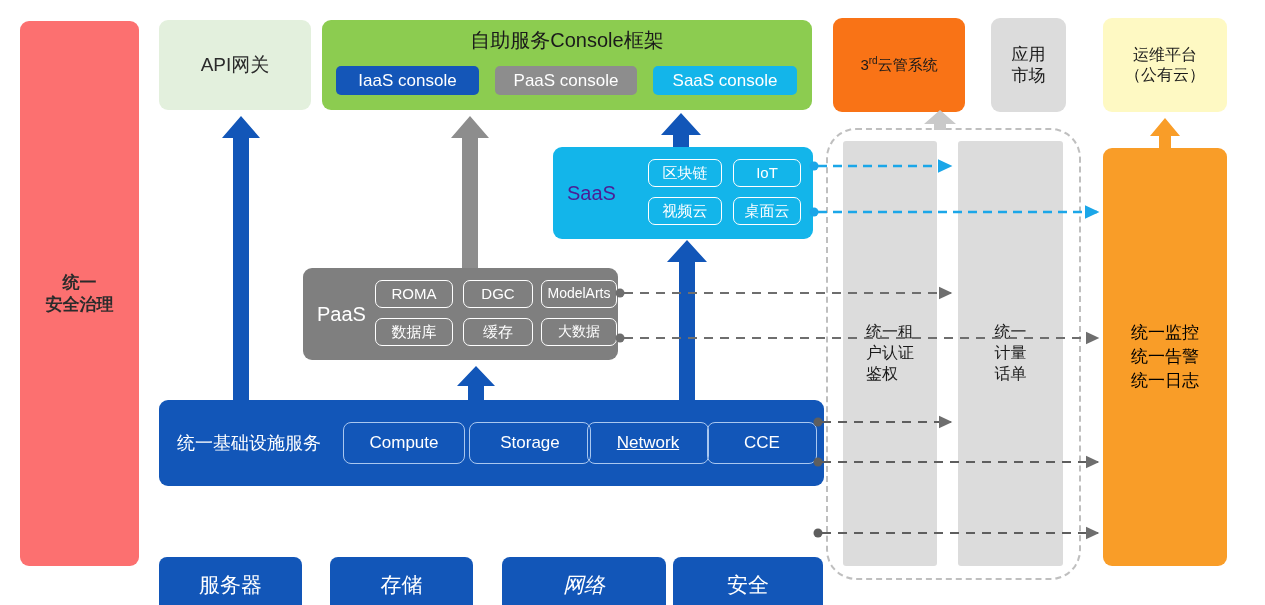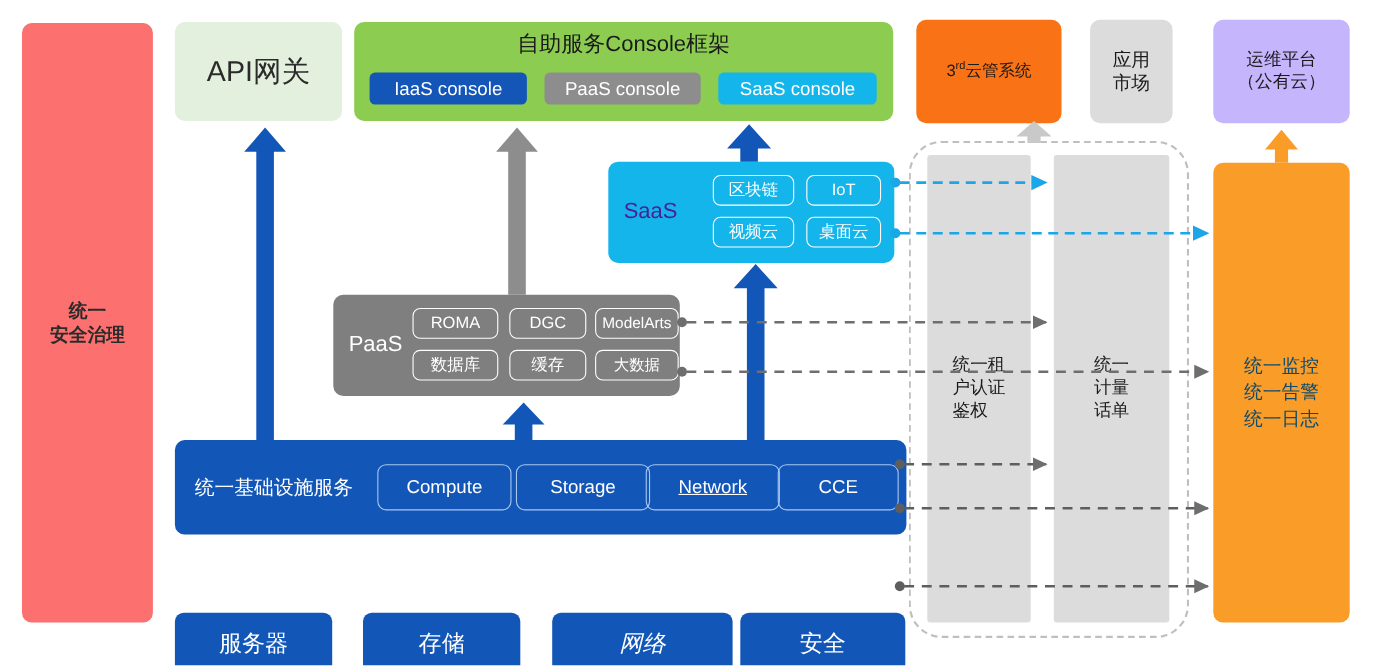--- a/index.html
+++ b/index.html
@@ -20,21 +20,21 @@
 
   
   #sec-gov{
     left:20px;top:21px;width:119px;height:545px;
     background:#fc7070;color:#2b2b2b;font-size:17px;font-weight:700;border-radius:9px;
   }
 
   
   #api-gw{
     left:159px;top:20px;width:152px;height:90px;
-    background:#e3f0dd;color:#2b2b2b;font-size:26px;border-radius:9px;align-items:center;
+    background:#e3f0dd;color:#2b2b2b;font-size:19px;border-radius:9px;align-items:center;
   }
 
   
   #console-frame{
     left:322px;top:20px;width:490px;height:90px;
     background:#8ccc50;border-radius:9px;
     display:block;
   }
   #console-title{
     position:absolute;left:0;top:8px;width:100%;
@@ -54,21 +54,21 @@
     left:833px;top:18px;width:132px;height:94px;
     background:#f97316;color:#1a1a1a;font-size:15px;border-radius:9px;
   }
   #third-party sup{font-size:10px;vertical-align:super;}
   #app-market{
     left:991px;top:18px;width:75px;height:94px;
     background:#dcdcdc;color:#1a1a1a;font-size:17px;border-radius:9px;
   }
   #ops-platform{
     left:1103px;top:18px;width:124px;height:94px;
-    background:#c4b5fd;color:#1a1a1a;font-size:16px;border-radius:9px;
+    background:#fef9c3;color:#1a1a1a;font-size:16px;border-radius:9px;
   }
 
   
   #saas{
     left:553px;top:147px;width:260px;height:92px;
     background:#13b5ea;border-radius:9px;display:block;
   }
   #saas-label{
     position:absolute;left:14px;top:50%;transform:translateY(-50%);
     font-size:20px;color:#4c1d95;
@@ -138,21 +138,21 @@
     position:absolute;background:#dcdcdc;border-radius:3px;
     display:flex;align-items:center;justify-content:center;
     color:#1a1a1a;font-size:16px;line-height:1.3;
   }
   #gcol-auth{left:843px;top:141px;width:94px;height:425px;}
   #gcol-meter{left:958px;top:141px;width:105px;height:425px;}
 
   
   #monitor{
     left:1103px;top:148px;width:124px;height:418px;
-    background:#f99d28;color:#0c4a6e;font-size:17px;border-radius:9px;
+    background:#f99d28;color:#000000;font-size:17px;border-radius:9px;
     line-height:1.4;
   }
 
   
   #arrows{position:absolute;left:0;top:0;width:1265px;height:605px;pointer-events:none;}
 </style>
 </head>
 <body>
 
 <div id="stage">

